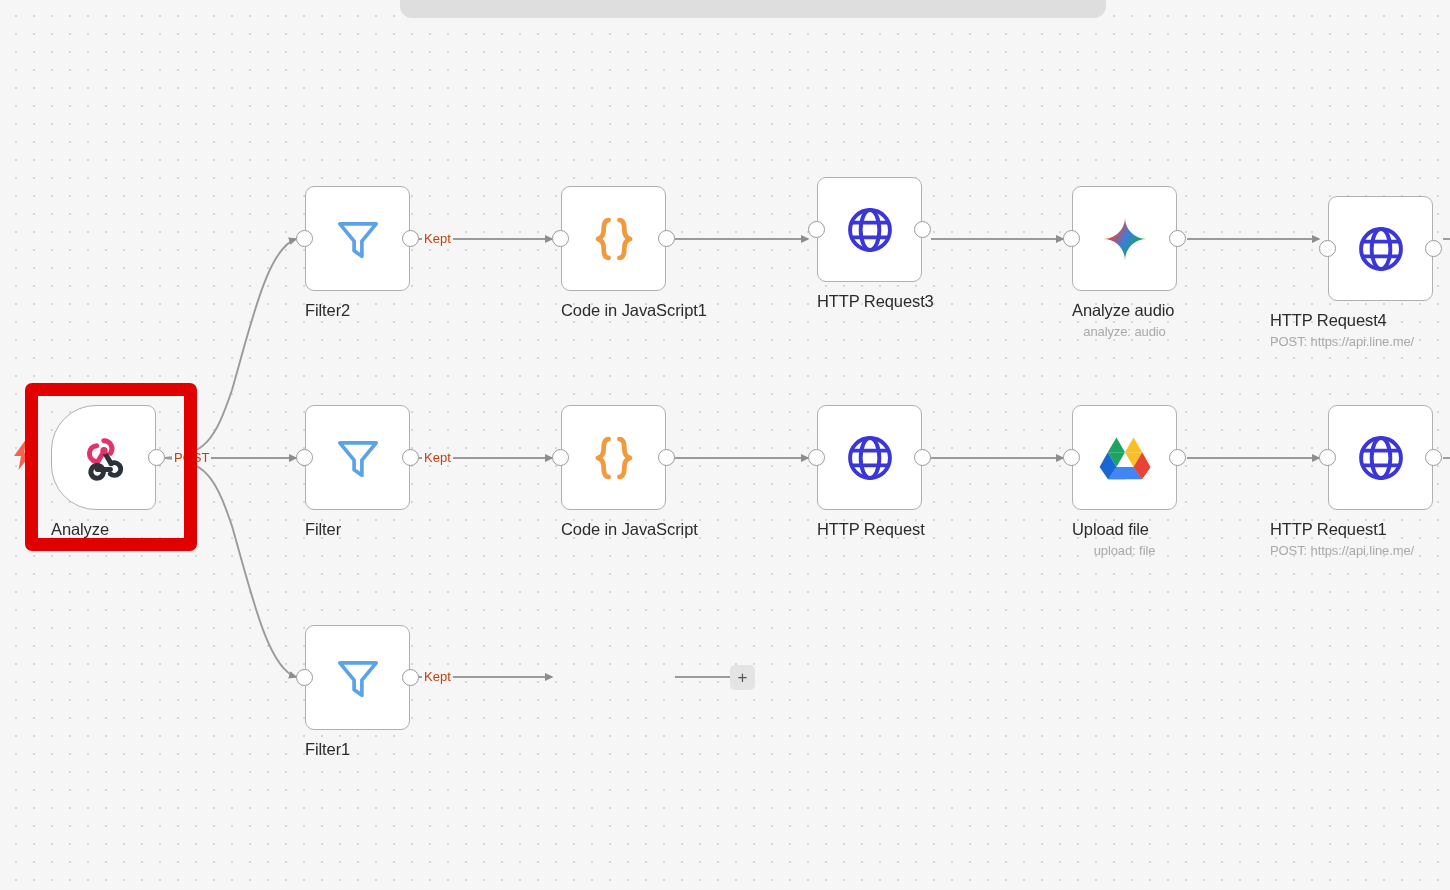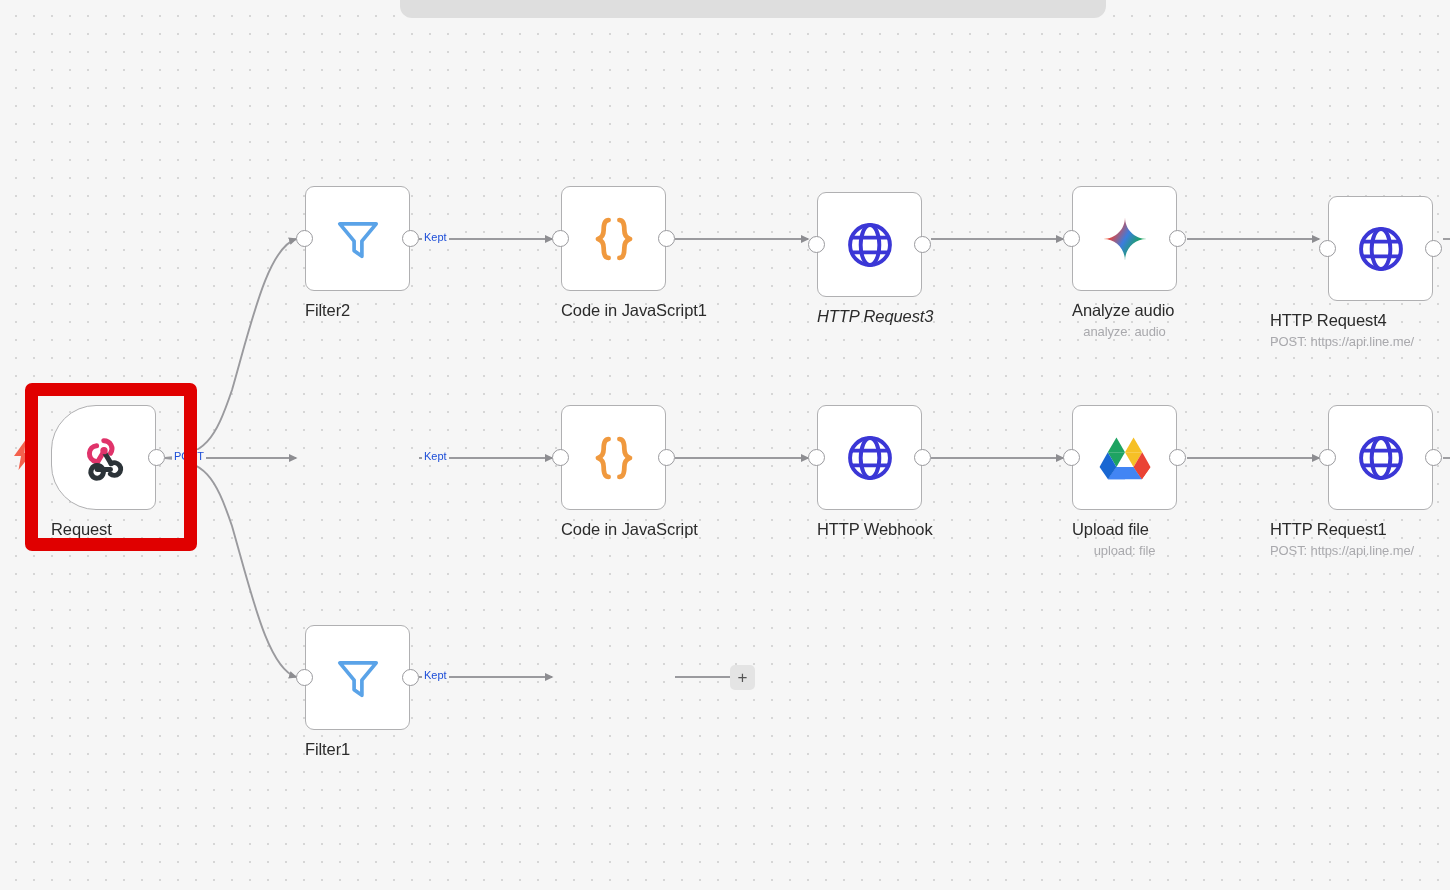--- a/index.html
+++ b/index.html
@@ -101,22 +101,22 @@
   #trigger-bolt {
     position: absolute;
     left: 12px; top: 440px;
     width: 22px; height: 30px;
     z-index: 4;
   }
 
   
   .edge-label {
     position: absolute;
-    font-size: 11px;
-    color: #1d4ed8;
+    font-size: 13px;
+    color: #c2410c;
     background: #f6f6f6;
     padding: 0 2px;
     z-index: 6;
     white-space: nowrap;
   }
 
   
   #add-button {
     position: absolute;
     left: 730px; top: 665px;
@@ -186,21 +186,21 @@
           <path d="M9.0,13.9 L12.0,8.9" stroke="#e0336a"></path>
           <path d="M12.0,9.1 L15.3,14.6" stroke="#2c3338"></path>
           <path d="M6.2,17.2 A2.9,2.9 0 1 0 6.3,17.0" stroke="#2c3338"></path>
           <path d="M15.3,14.6 A2.9,2.9 0 1 1 14.9,19.3" stroke="#2c3338"></path>
           <path d="M8.8,17.3 L15.0,17.3" stroke="#2c3338"></path>
         </g>
         <circle cx="12" cy="8.6" r="1.7" fill="#e0336a"></circle>
       </svg>
       <div class="port out"></div>
     </div>
-    <div class="node-label">Request</div>
+    <div class="node-label">Analyze</div>
   </div>
   <div id="webhook-highlight"></div>
 
   <div class="node" style="left:305px; top:186px;">
     <div class="node-box">
       <svg class="icon-svg" width="52" height="52" viewBox="0 0 24 24" xmlns="http://www.w3.org/2000/svg">
         <path d="M3.6,5 L20.4,5 L13.8,13 L13.8,20 L10.2,17.4 L10.2,13 Z" fill="none" stroke="#5aa3e8" stroke-width="1.7" stroke-linejoin="round"></path>
       </svg>
       <div class="port in"></div>
       <div class="port out"></div>
@@ -215,21 +215,21 @@
           <path d="M9.6,3.6 C7.4,3.6 7.4,6.3 7.4,8.0 C7.4,10.2 6.4,11.5 4.9,12 C6.4,12.5 7.4,13.8 7.4,16.0 C7.4,17.7 7.4,20.4 9.6,20.4"></path>
           <path d="M14.4,3.6 C16.6,3.6 16.6,6.3 16.6,8.0 C16.6,10.2 17.6,11.5 19.1,12 C17.6,12.5 16.6,13.8 16.6,16.0 C16.6,17.7 16.6,20.4 14.4,20.4"></path>
         </g>
       </svg>
       <div class="port in"></div>
       <div class="port out"></div>
     </div>
     <div class="node-label">Code in JavaScript1</div>
   </div>
 
-  <div class="node" style="left:817px; top:192px;font-style:italic;">
+  <div class="node" style="left:817px; top:177px;">
     <div class="node-box">
       <svg class="icon-svg" width="52" height="52" viewBox="0 0 24 24" xmlns="http://www.w3.org/2000/svg">
         <g fill="none" stroke="#3b37d6" stroke-width="1.8">
           <circle cx="12" cy="12" r="9.2"></circle>
           <ellipse cx="12" cy="12" rx="4.3" ry="9.2"></ellipse>
           <line x1="2.9" y1="8.6" x2="21.1" y2="8.6"></line>
           <line x1="2.9" y1="15.4" x2="21.1" y2="15.4"></line>
         </g>
       </svg>
       <div class="port in"></div>
@@ -269,20 +269,30 @@
           <line x1="2.9" y1="15.4" x2="21.1" y2="15.4"></line>
         </g>
       </svg>
       <div class="port in"></div>
       <div class="port out"></div>
     </div>
     <div class="node-label" style="margin-left:-58px;">HTTP Request4</div>
     <div class="node-sub" style="margin-left:-58px;">POST: https://api.line.me/</div>
   </div>
 
+  <div class="node" style="left:305px; top:405px;">
+    <div class="node-box">
+      <svg class="icon-svg" width="52" height="52" viewBox="0 0 24 24" xmlns="http://www.w3.org/2000/svg">
+        <path d="M3.6,5 L20.4,5 L13.8,13 L13.8,20 L10.2,17.4 L10.2,13 Z" fill="none" stroke="#5aa3e8" stroke-width="1.7" stroke-linejoin="round"></path>
+      </svg>
+      <div class="port in"></div>
+      <div class="port out"></div>
+    </div>
+    <div class="node-label">Filter</div>
+  </div>
 
   <div class="node" style="left:561px; top:405px;">
     <div class="node-box">
       <svg class="icon-svg" width="54" height="54" viewBox="0 0 24 24" xmlns="http://www.w3.org/2000/svg">
         <g fill="none" stroke="#f0993e" stroke-width="2.1" stroke-linecap="round" stroke-linejoin="round">
           <path d="M9.6,3.6 C7.4,3.6 7.4,6.3 7.4,8.0 C7.4,10.2 6.4,11.5 4.9,12 C6.4,12.5 7.4,13.8 7.4,16.0 C7.4,17.7 7.4,20.4 9.6,20.4"></path>
           <path d="M14.4,3.6 C16.6,3.6 16.6,6.3 16.6,8.0 C16.6,10.2 17.6,11.5 19.1,12 C17.6,12.5 16.6,13.8 16.6,16.0 C16.6,17.7 16.6,20.4 14.4,20.4"></path>
         </g>
       </svg>
       <div class="port in"></div>
@@ -297,21 +307,21 @@
         <g fill="none" stroke="#3b37d6" stroke-width="1.8">
           <circle cx="12" cy="12" r="9.2"></circle>
           <ellipse cx="12" cy="12" rx="4.3" ry="9.2"></ellipse>
           <line x1="2.9" y1="8.6" x2="21.1" y2="8.6"></line>
           <line x1="2.9" y1="15.4" x2="21.1" y2="15.4"></line>
         </g>
       </svg>
       <div class="port in"></div>
       <div class="port out"></div>
     </div>
-    <div class="node-label">HTTP Webhook</div>
+    <div class="node-label">HTTP Request</div>
   </div>
 
   <div class="node" style="left:1072px; top:405px;">
     <div class="node-box">
       <svg class="icon-svg" width="52" height="50" viewBox="0 0 48 44" xmlns="http://www.w3.org/2000/svg">
         <path d="M16.1,3 L31.9,3 L24,16.6 Z" fill="#ffffff"></path>
         <path d="M16.1,3 L24,16.6 L8.1,16.6 Z" fill="#1ea362"></path>
         <path d="M31.9,3 L24,16.6 L39.9,16.6 Z" fill="#f6c026"></path>
         <path d="M8.1,16.6 L24,16.6 L16.1,30.2 Z" fill="#1ea362"></path>
         <path d="M24,16.6 L39.9,16.6 L31.9,30.2 Z" fill="#f6c026"></path>

